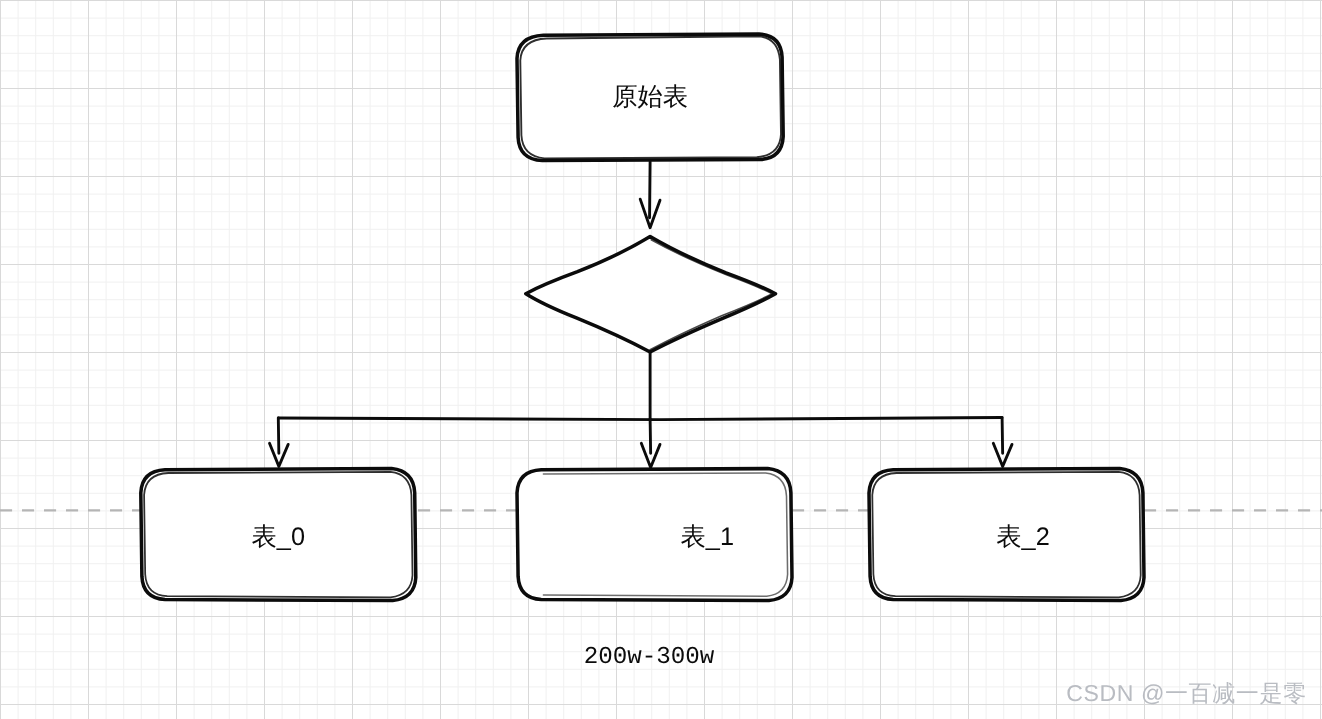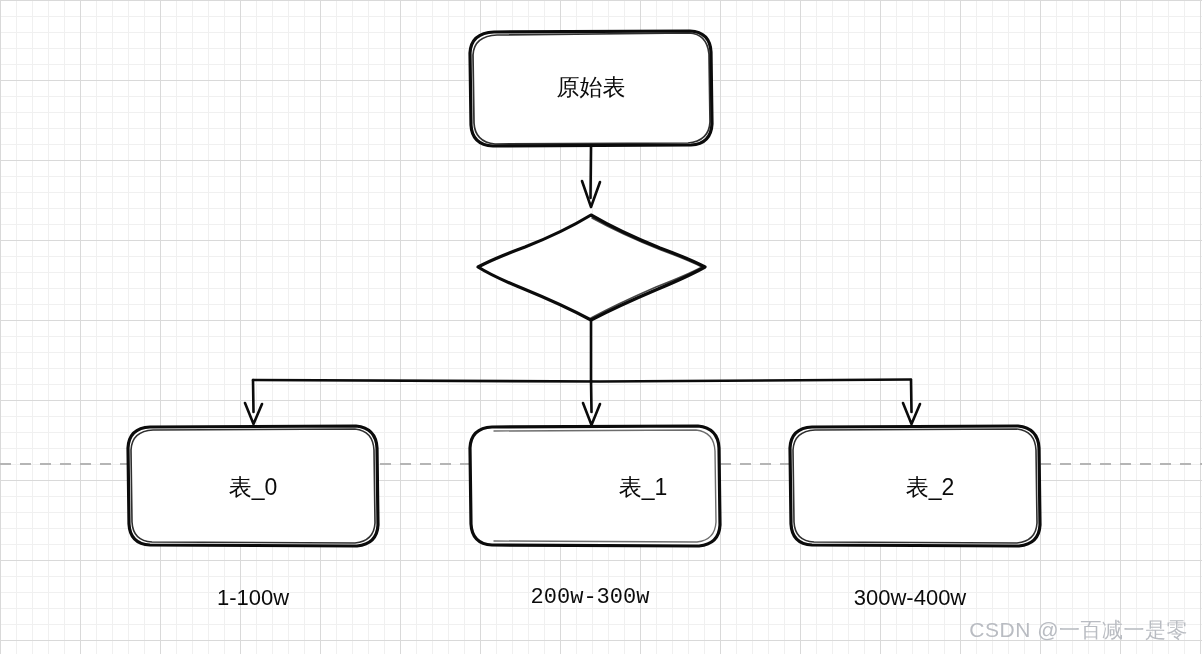--- a/index.html
+++ b/index.html
@@ -124,21 +124,19 @@
 
   <div class="node-label shape-label" style="left:470px; top:76px; width:242px;">原始表</div>
 
 
   <div class="node-label shape-label" style="left:128px; top:476px; width:250px;text-align:center;">表_0</div>
 
   <div class="node-label shape-label" style="left:470px; top:476px; width:250px;margin-left:48px;">表_1</div>
 
   <div class="node-label shape-label" style="left:790px; top:476px; width:280px;">表_2</div>
 
-  <div class="node-label range-label" style="left:128px; top:587px; width:250px;">1-100w</div>
 
   <div class="node-label range-label" style="left:465px; top:587px; width:250px;font-family:Liberation Mono, monospace;">200w-300w</div>
 
-  <div class="node-label range-label" style="left:785px; top:587px; width:250px;">300w-400w</div>
 
   <div id="watermark">CSDN @一百减一是零</div>
 
 </div>
 
 </body></html>

